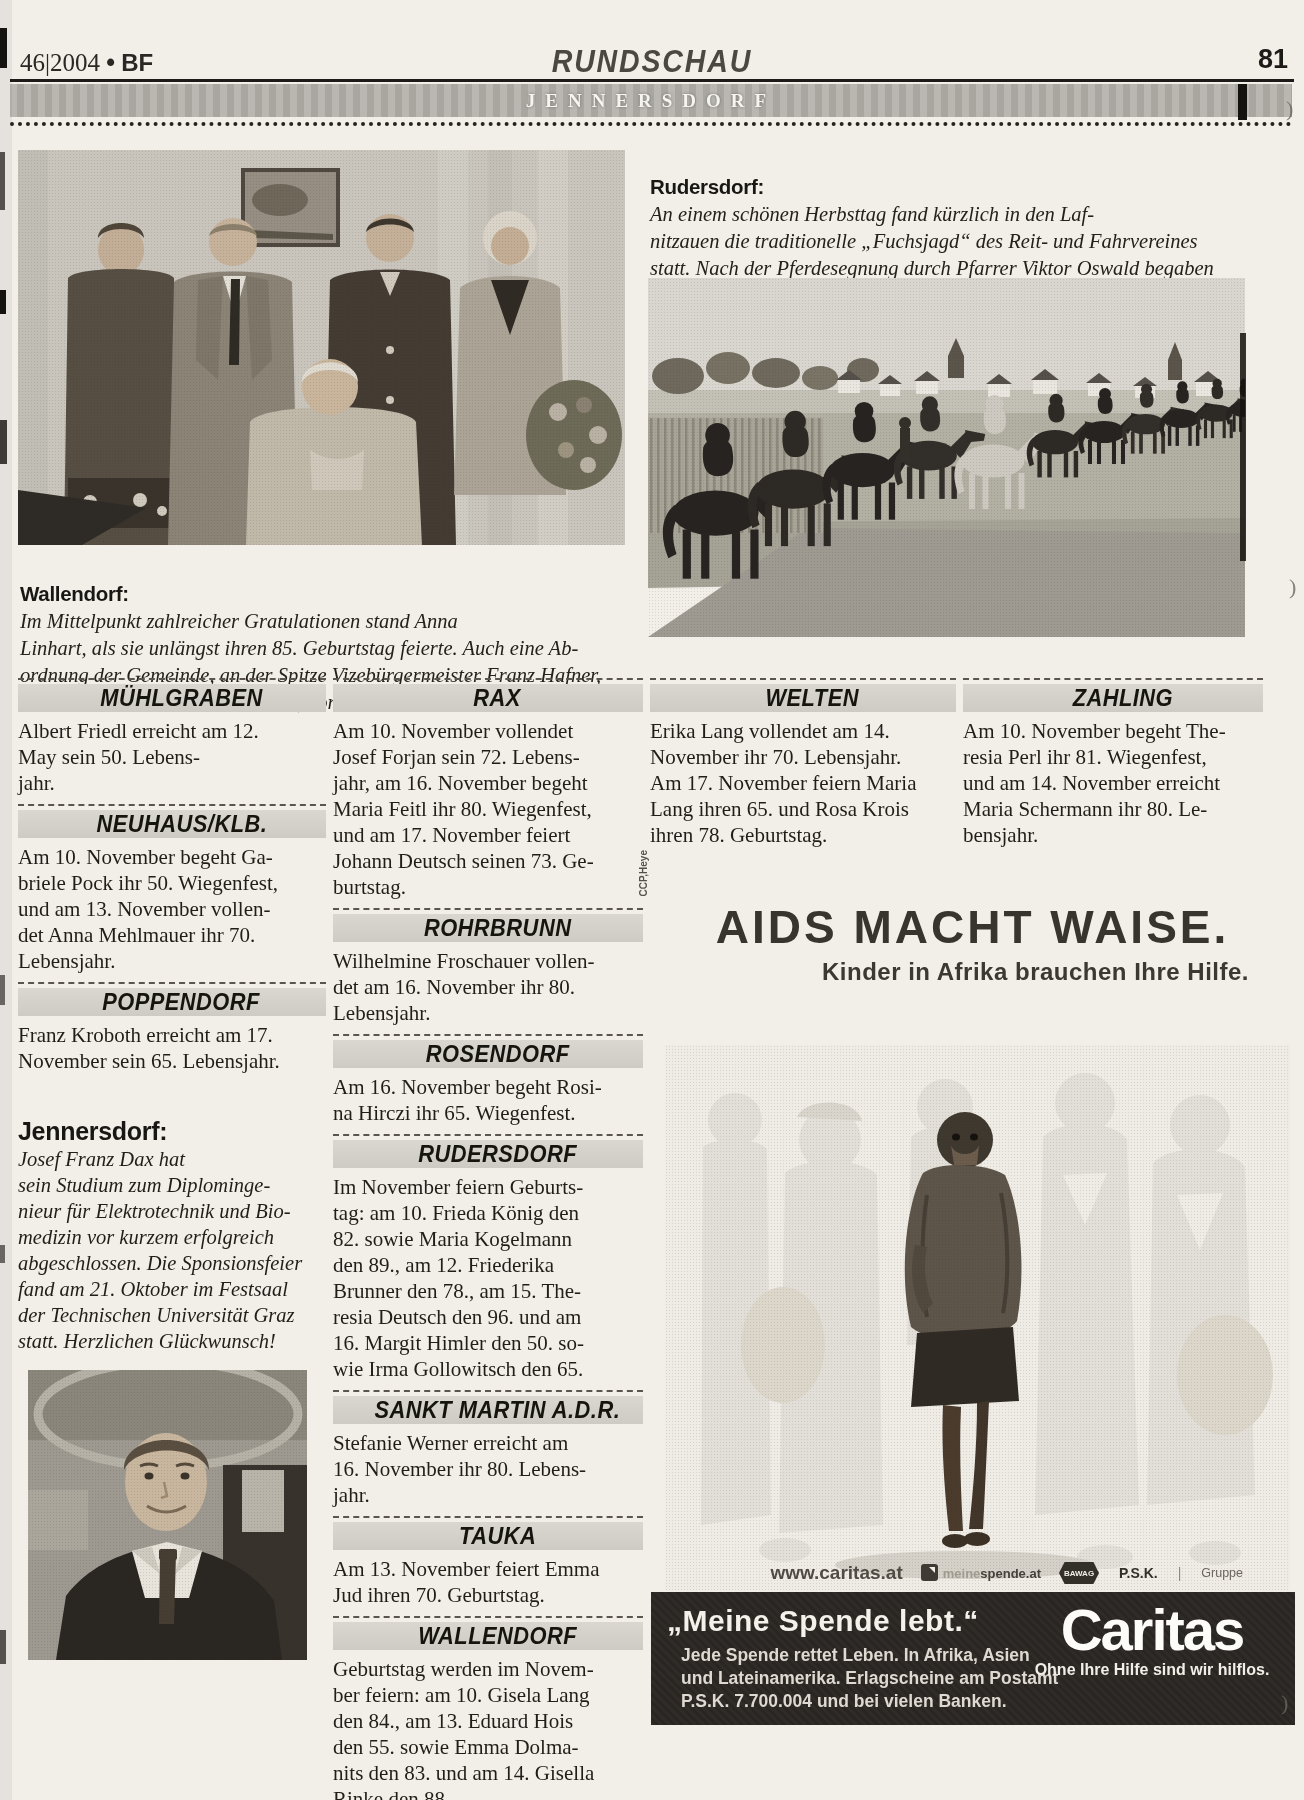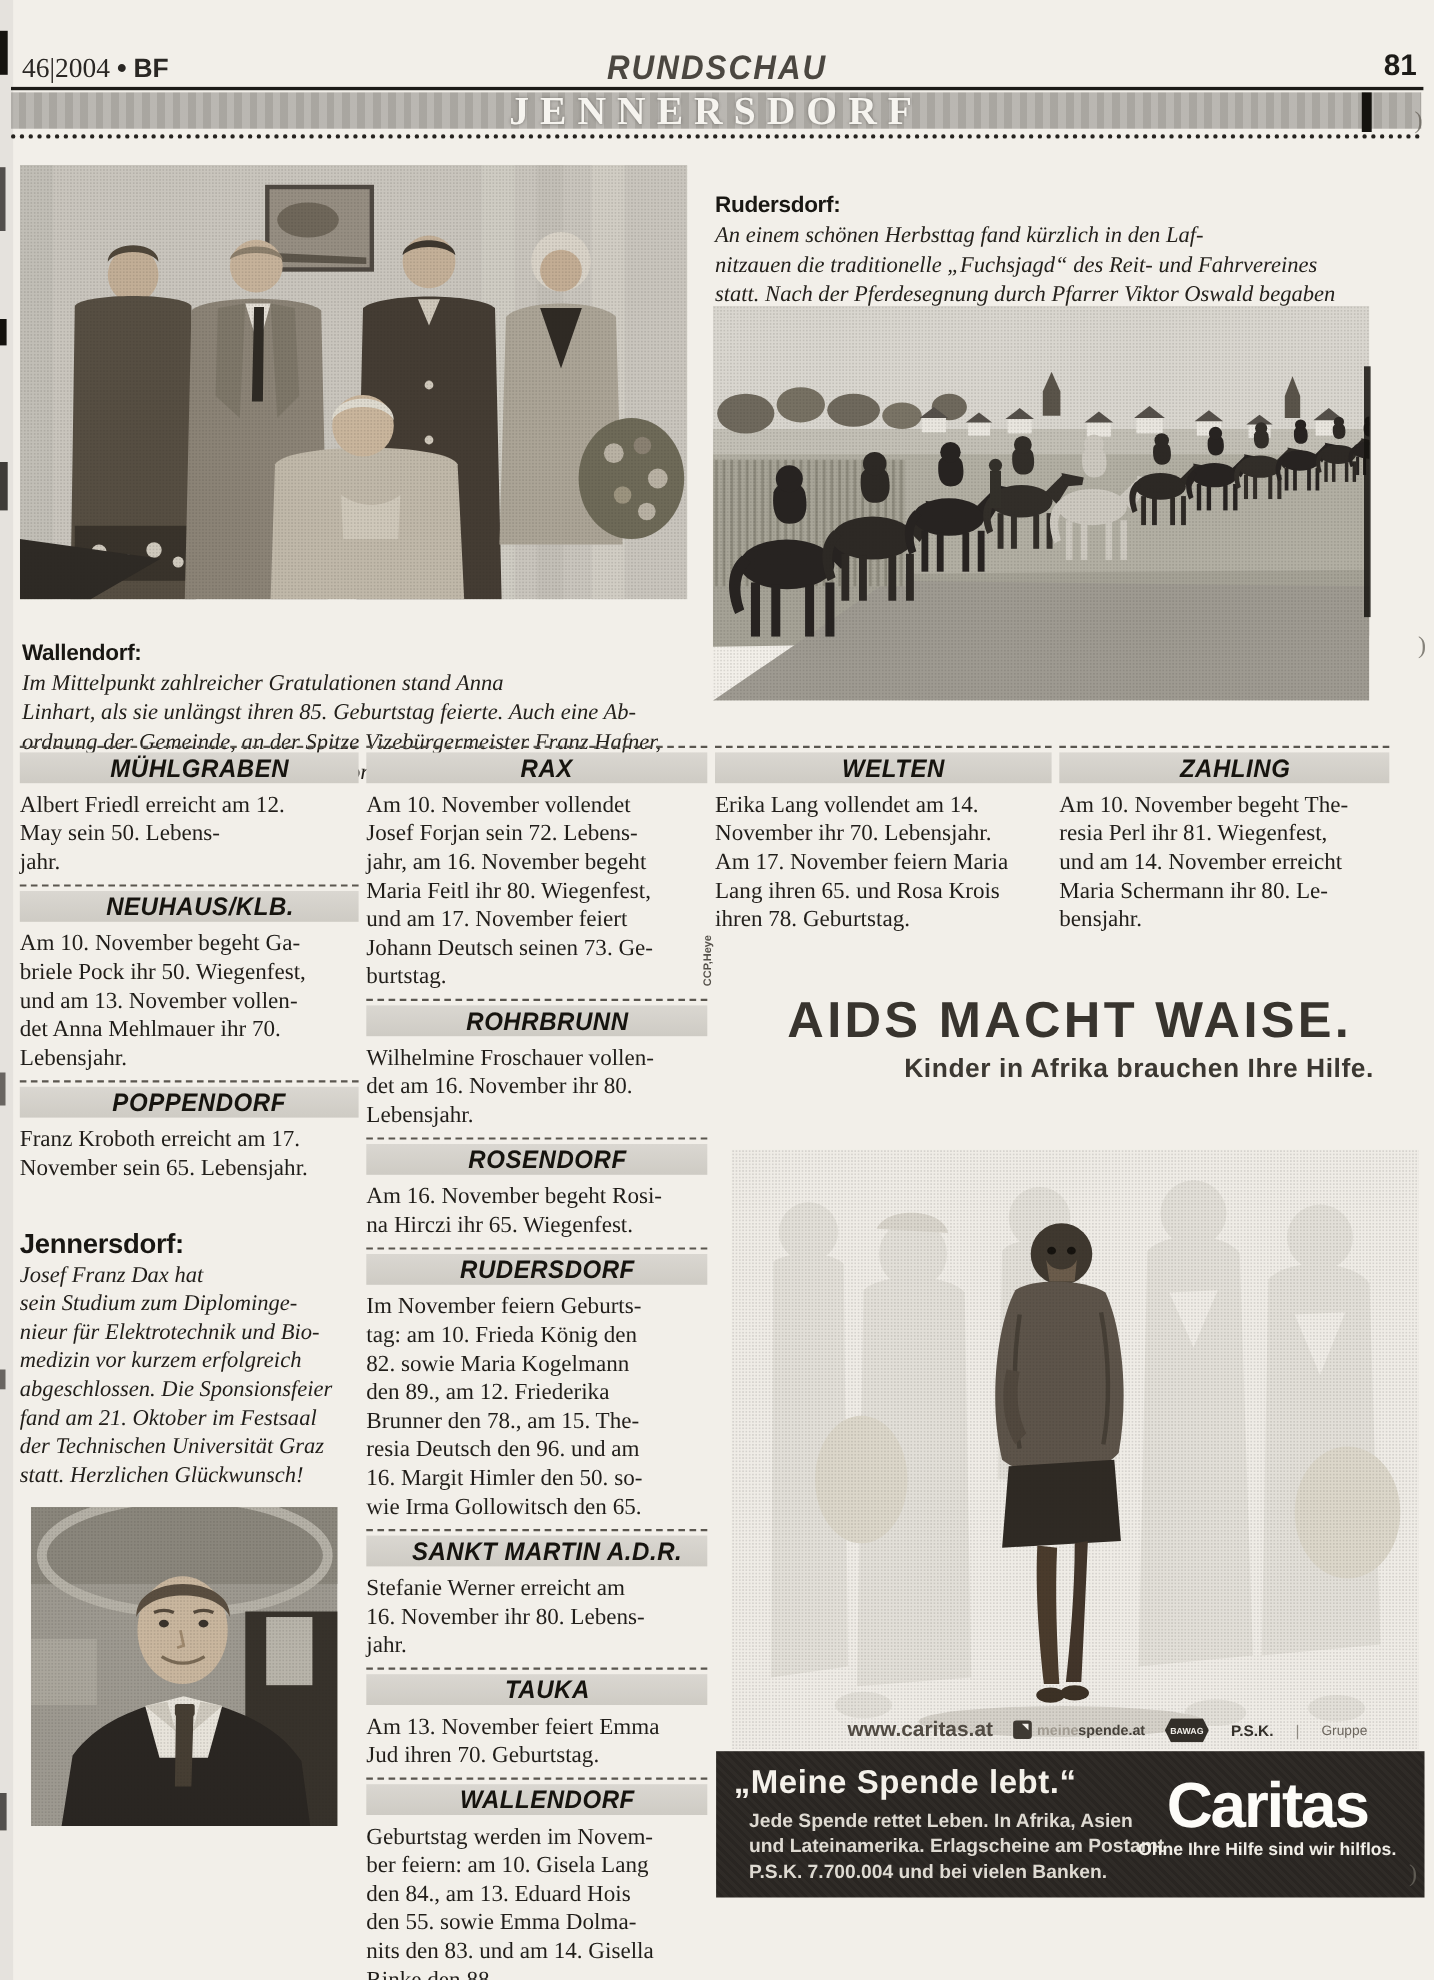--- a/index.html
+++ b/index.html
@@ -13,21 +13,21 @@
   .hdr-issue .ed{font-family:"Liberation Sans",sans-serif;font-weight:700;font-size:24px;}
   .hdr-title{left:0;right:0;top:44px;text-align:center;}
   .hdr-title span{display:inline-block;font-family:"Liberation Sans",sans-serif;
      font-style:italic;font-weight:900;font-size:31px;letter-spacing:2px;color:#4b4741;
      transform:scaleX(.92);}
   .hdr-page{right:16px;top:44px;font-family:"Liberation Sans",sans-serif;font-weight:900;font-size:27px;color:#1d1b18;}
   .hdr-rule{left:10px;right:10px;top:79px;height:3px;background:#1d1b18;}
   .hdr-band{left:10px;right:12px;top:84px;height:33px;background:#b2afa9;
       background-image:repeating-linear-gradient(90deg,rgba(255,255,255,.10) 0 7px,rgba(0,0,0,.05) 7px 14px);
       display:flex;align-items:center;justify-content:center;}
-  .hdr-band span{font-family:"Liberation Serif",serif;font-weight:700;font-size:36px;
+  .hdr-band span{font-family:"Liberation Serif",serif;font-weight:700;font-size:19px;
       color:#f6f4ef;letter-spacing:10px;text-shadow:0 0 3px rgba(40,38,34,.45);}
   .hdr-dots{left:10px;right:12px;top:122px;border-top:4px dotted #26231f;}
 
   
   .photo{position:absolute;overflow:hidden;}
   .photo svg{display:block;}
   .photo::after{content:"";position:absolute;inset:0;pointer-events:none;opacity:.22;
       background-image:radial-gradient(rgba(35,32,28,.55) 1px,transparent 1px);
       background-size:3px 3px;}
 
@@ -75,21 +75,21 @@
   .bank-pipe{color:#8e8a82;font-size:14px;}
   .bank-grp{font-size:12.5px;color:#6b655d;}
   .ad-bar{position:absolute;top:742px;left:1px;width:644px;height:133px;background:#2b2723;
       background-image:repeating-linear-gradient(45deg,rgba(255,255,255,.02) 0 3px,rgba(0,0,0,.04) 3px 6px);}
   .bar-quote{position:absolute;left:16px;top:12px;font-family:"Liberation Sans",sans-serif;
       font-weight:800;font-size:30px;color:#f4f1ea;letter-spacing:.5px;}
   .bar-body{position:absolute;left:30px;top:52px;font-family:"Liberation Sans",sans-serif;
       font-weight:700;font-size:17.5px;line-height:23px;color:#dedad2;white-space:pre-line;}
   .bar-brand{position:absolute;right:18px;top:8px;width:250px;text-align:center;}
   .brand-word{font-family:"Liberation Sans",sans-serif;font-weight:900;font-size:58px;
-      line-height:60px;color:#fdfcf8;letter-spacing:-2px;margin-top:12px;}
+      line-height:60px;color:#fdfcf8;letter-spacing:-2px;}
   .brand-sub{font-family:"Liberation Sans",sans-serif;font-weight:700;font-size:16px;color:#f1eee7;margin-top:1px;}
 
   
   .edge-shade{left:0;top:0;width:12px;height:1800px;background:rgba(0,0,0,.05);}
   .af{position:absolute;background:#15130f;}
   .paren{position:absolute;font-size:22px;color:#6b675f;opacity:.8;font-family:"Liberation Serif",serif;}
 </style>
 </head>
 <body>
 

